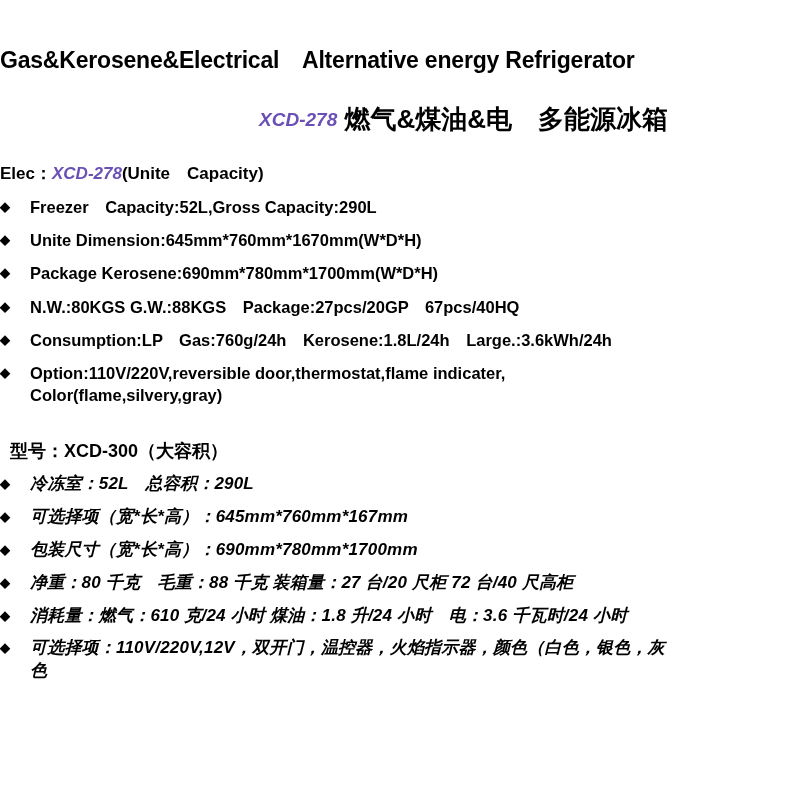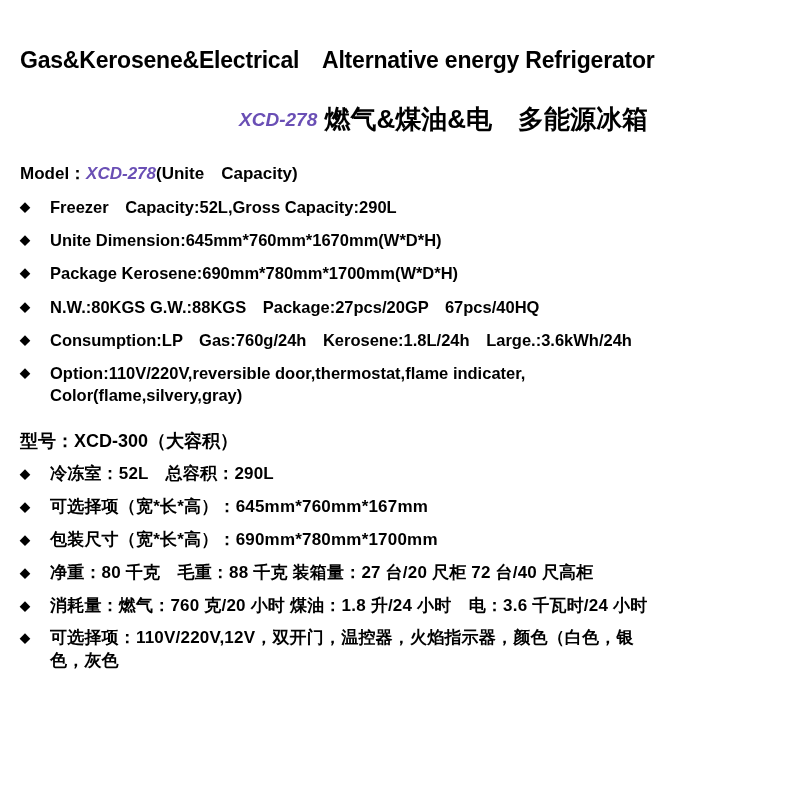--- a/index.html
+++ b/index.html
@@ -12,21 +12,21 @@
     height: 800px;
     overflow: hidden;
     font-family: "Liberation Sans", sans-serif;
     color: #000000;
   }
   .page {
     position: relative;
     width: 668px;
     height: 800px;
     box-sizing: border-box;
-    padding: 0 20px;
+    padding: 0 0;
   }
   .title-en {
     font-size: 23px;
     font-weight: bold;
     letter-spacing: -0.2px;
     margin: 0;
     padding-top: 48px;
     white-space: pre;
     line-height: 1.1;
   }
@@ -76,44 +76,45 @@
     font-size: 13px;
     line-height: 1.35;
     padding-top: 2px;
   }
   .spec-text {
     flex: 1 1 auto;
     line-height: 1.35;
     white-space: pre-wrap;
   }
   .cn-heading {
-    margin: 0;
+    margin: 10px;
     padding-top: 22px;
     font-size: 18px;
     font-weight: bold;
     white-space: pre;
   }
   .cn-list .spec-item {
     font-size: 17px;
     margin-top: 10px;
   }
   .cn-list .spec-text {
     letter-spacing: 0.2px;
+    font-style: italic;
   }
 </style>
 </head>
 <body>
 
 <div class="page">
 
   <h1 class="title-en">Gas&amp;Kerosene&amp;Electrical　Alternative energy Refrigerator</h1>
 
   <h2 class="title-cn"><span class="model-italic">XCD-278</span><span> 燃气&amp;煤油&amp;电　多能源冰箱</span></h2>
 
-  <p class="model-line"><span>Model：</span><span class="model-italic">XCD-278</span><span>(Unite　Capacity)</span></p>
+  <p class="model-line"><span>Elec：</span><span class="model-italic">XCD-278</span><span>(Unite　Capacity)</span></p>
 
   <ul class="spec-list en-list">
     <li class="spec-item">
       <span class="bullet">◆</span>
       <span class="spec-text">Freezer　Capacity:52L,Gross Capacity:290L</span>
     </li>
     <li class="spec-item">
       <span class="bullet">◆</span>
       <span class="spec-text">Unite Dimension:645mm*760mm*1670mm(W*D*H)</span>
     </li>
@@ -150,21 +151,21 @@
     <li class="spec-item">
       <span class="bullet">◆</span>
       <span class="spec-text">包装尺寸（宽*长*高）：690mm*780mm*1700mm</span>
     </li>
     <li class="spec-item">
       <span class="bullet">◆</span>
       <span class="spec-text">净重：80 千克　毛重：88 千克 装箱量：27 台/20 尺柜 72 台/40 尺高柜</span>
     </li>
     <li class="spec-item">
       <span class="bullet">◆</span>
-      <span class="spec-text">消耗量：燃气：760 克/20 小时 煤油：1.8 升/24 小时　电：3.6 千瓦时/24 小时</span>
+      <span class="spec-text">消耗量：燃气：610 克/24 小时 煤油：1.8 升/24 小时　电：3.6 千瓦时/24 小时</span>
     </li>
     <li class="spec-item">
       <span class="bullet">◆</span>
       <span class="spec-text">可选择项：110V/220V,12V，双开门，温控器，火焰指示器，颜色（白色，银色，灰色</span>
     </li>
   </ul>
 
 </div>
 
 </body></html>

